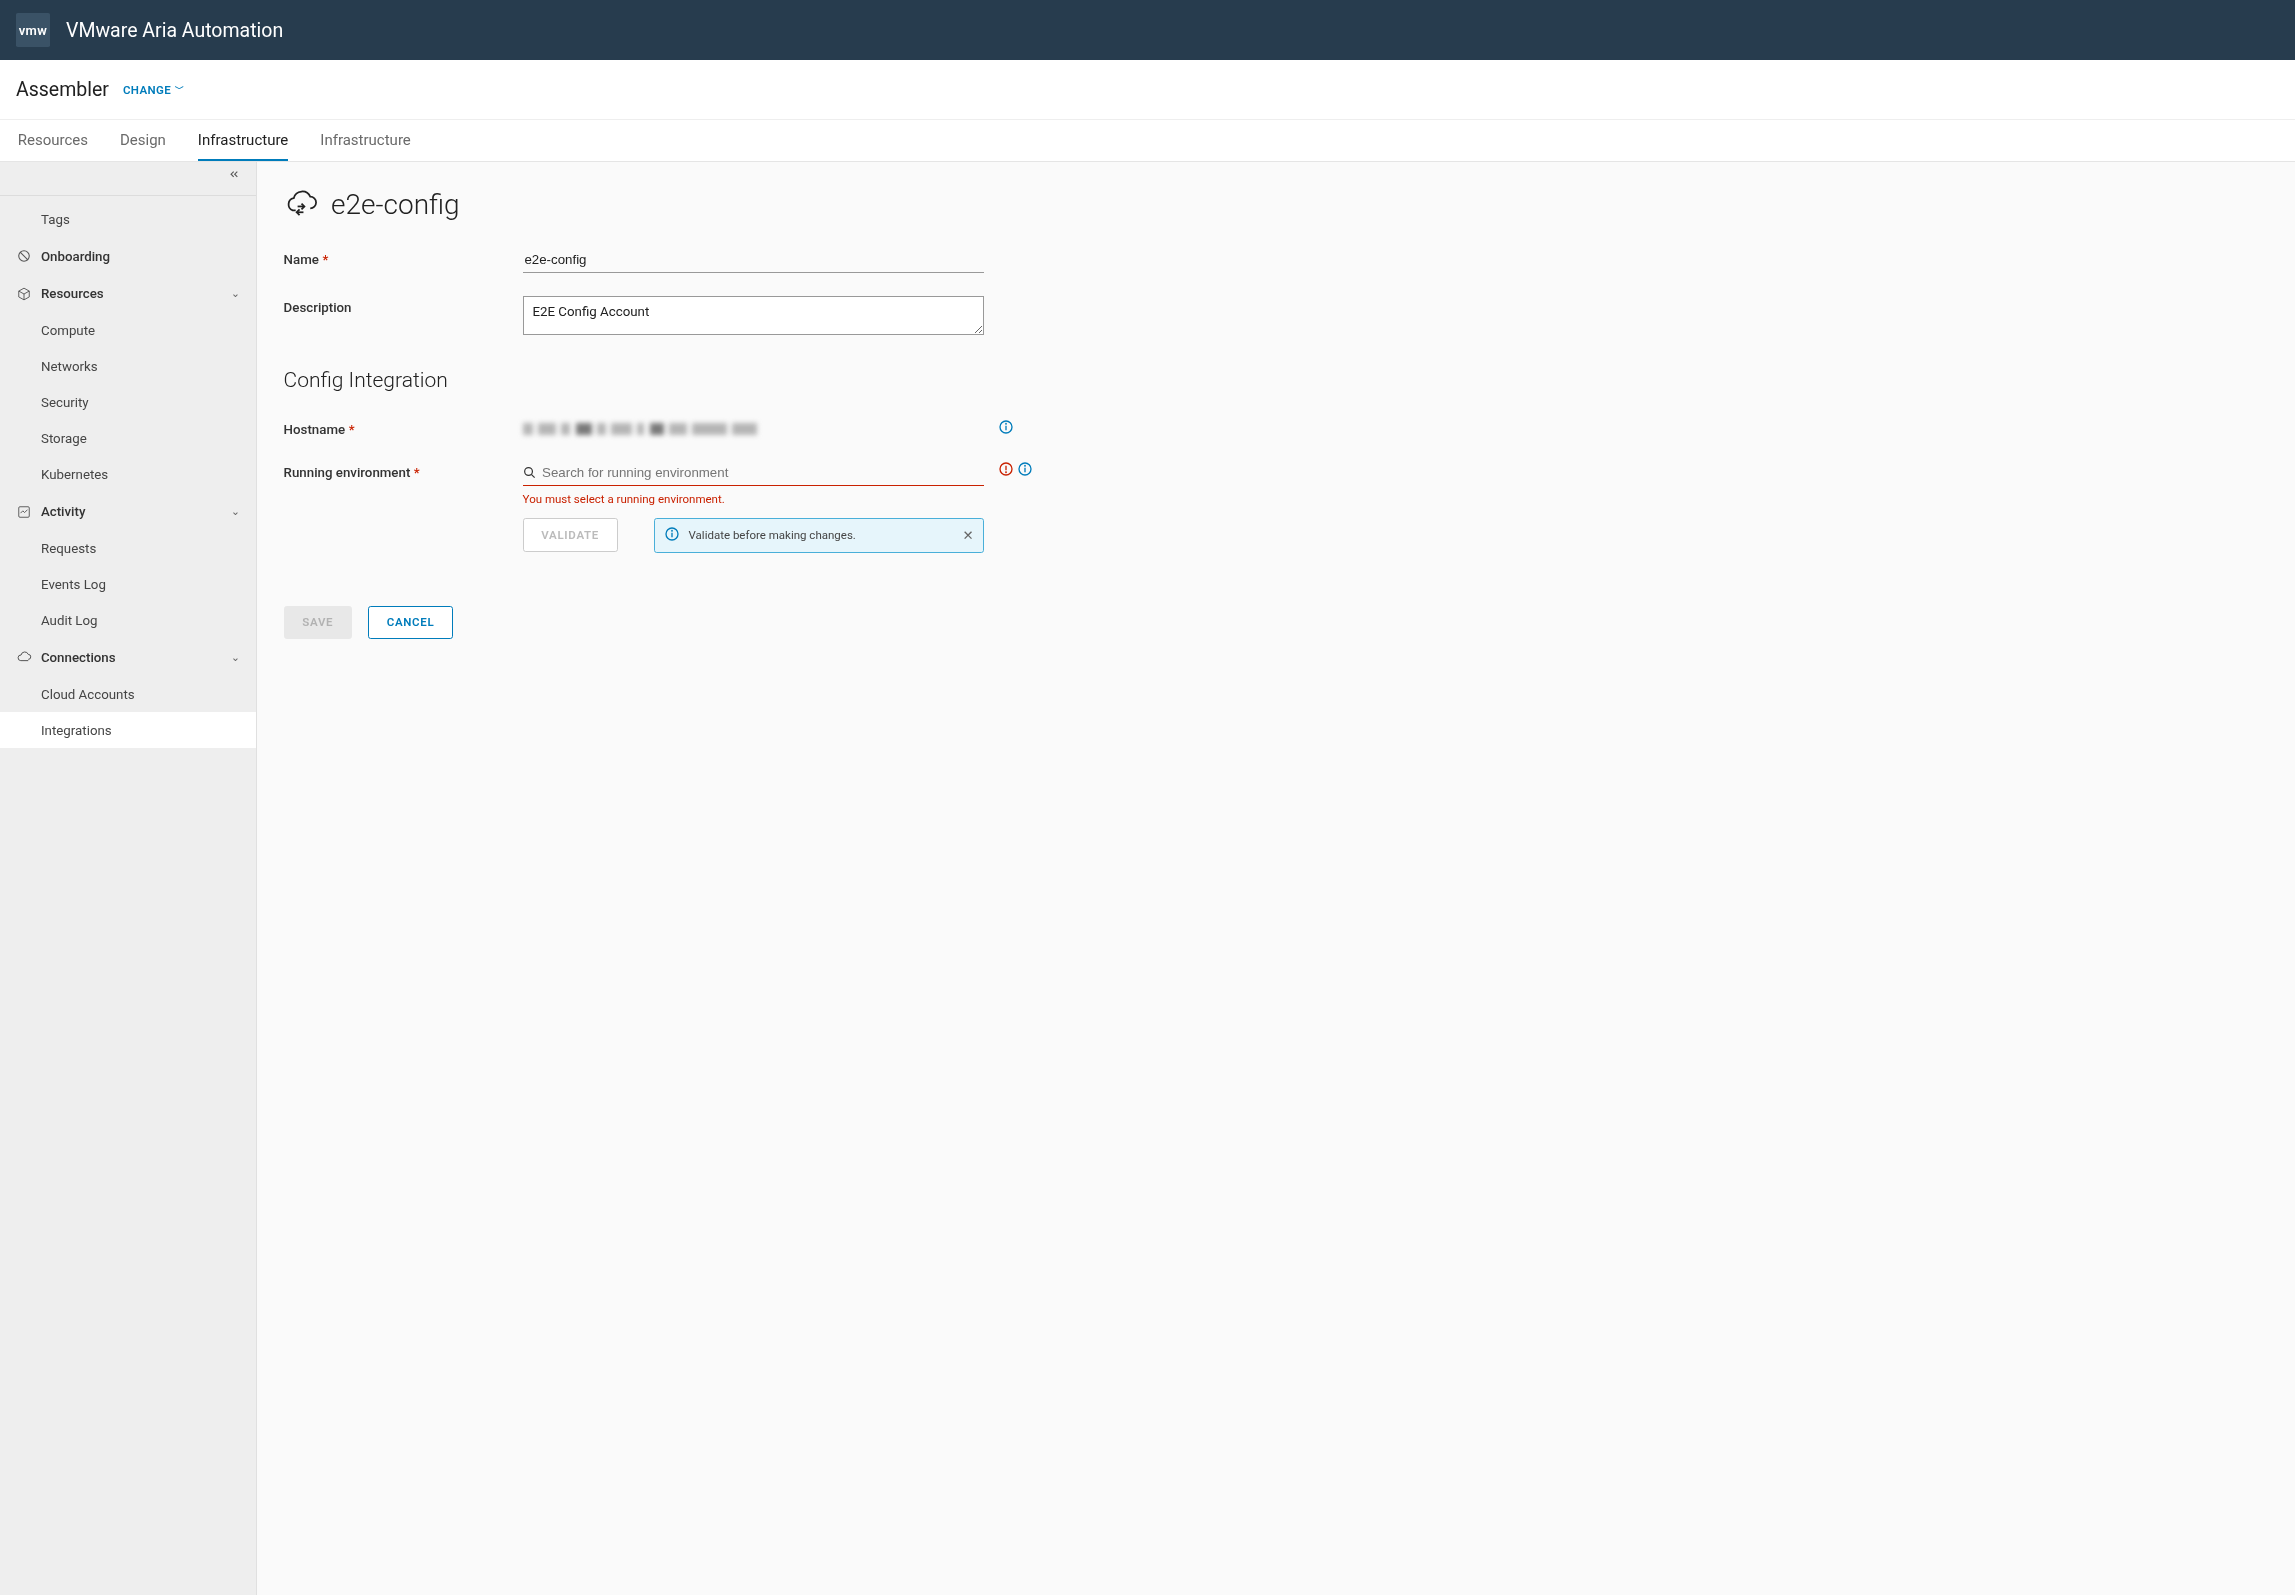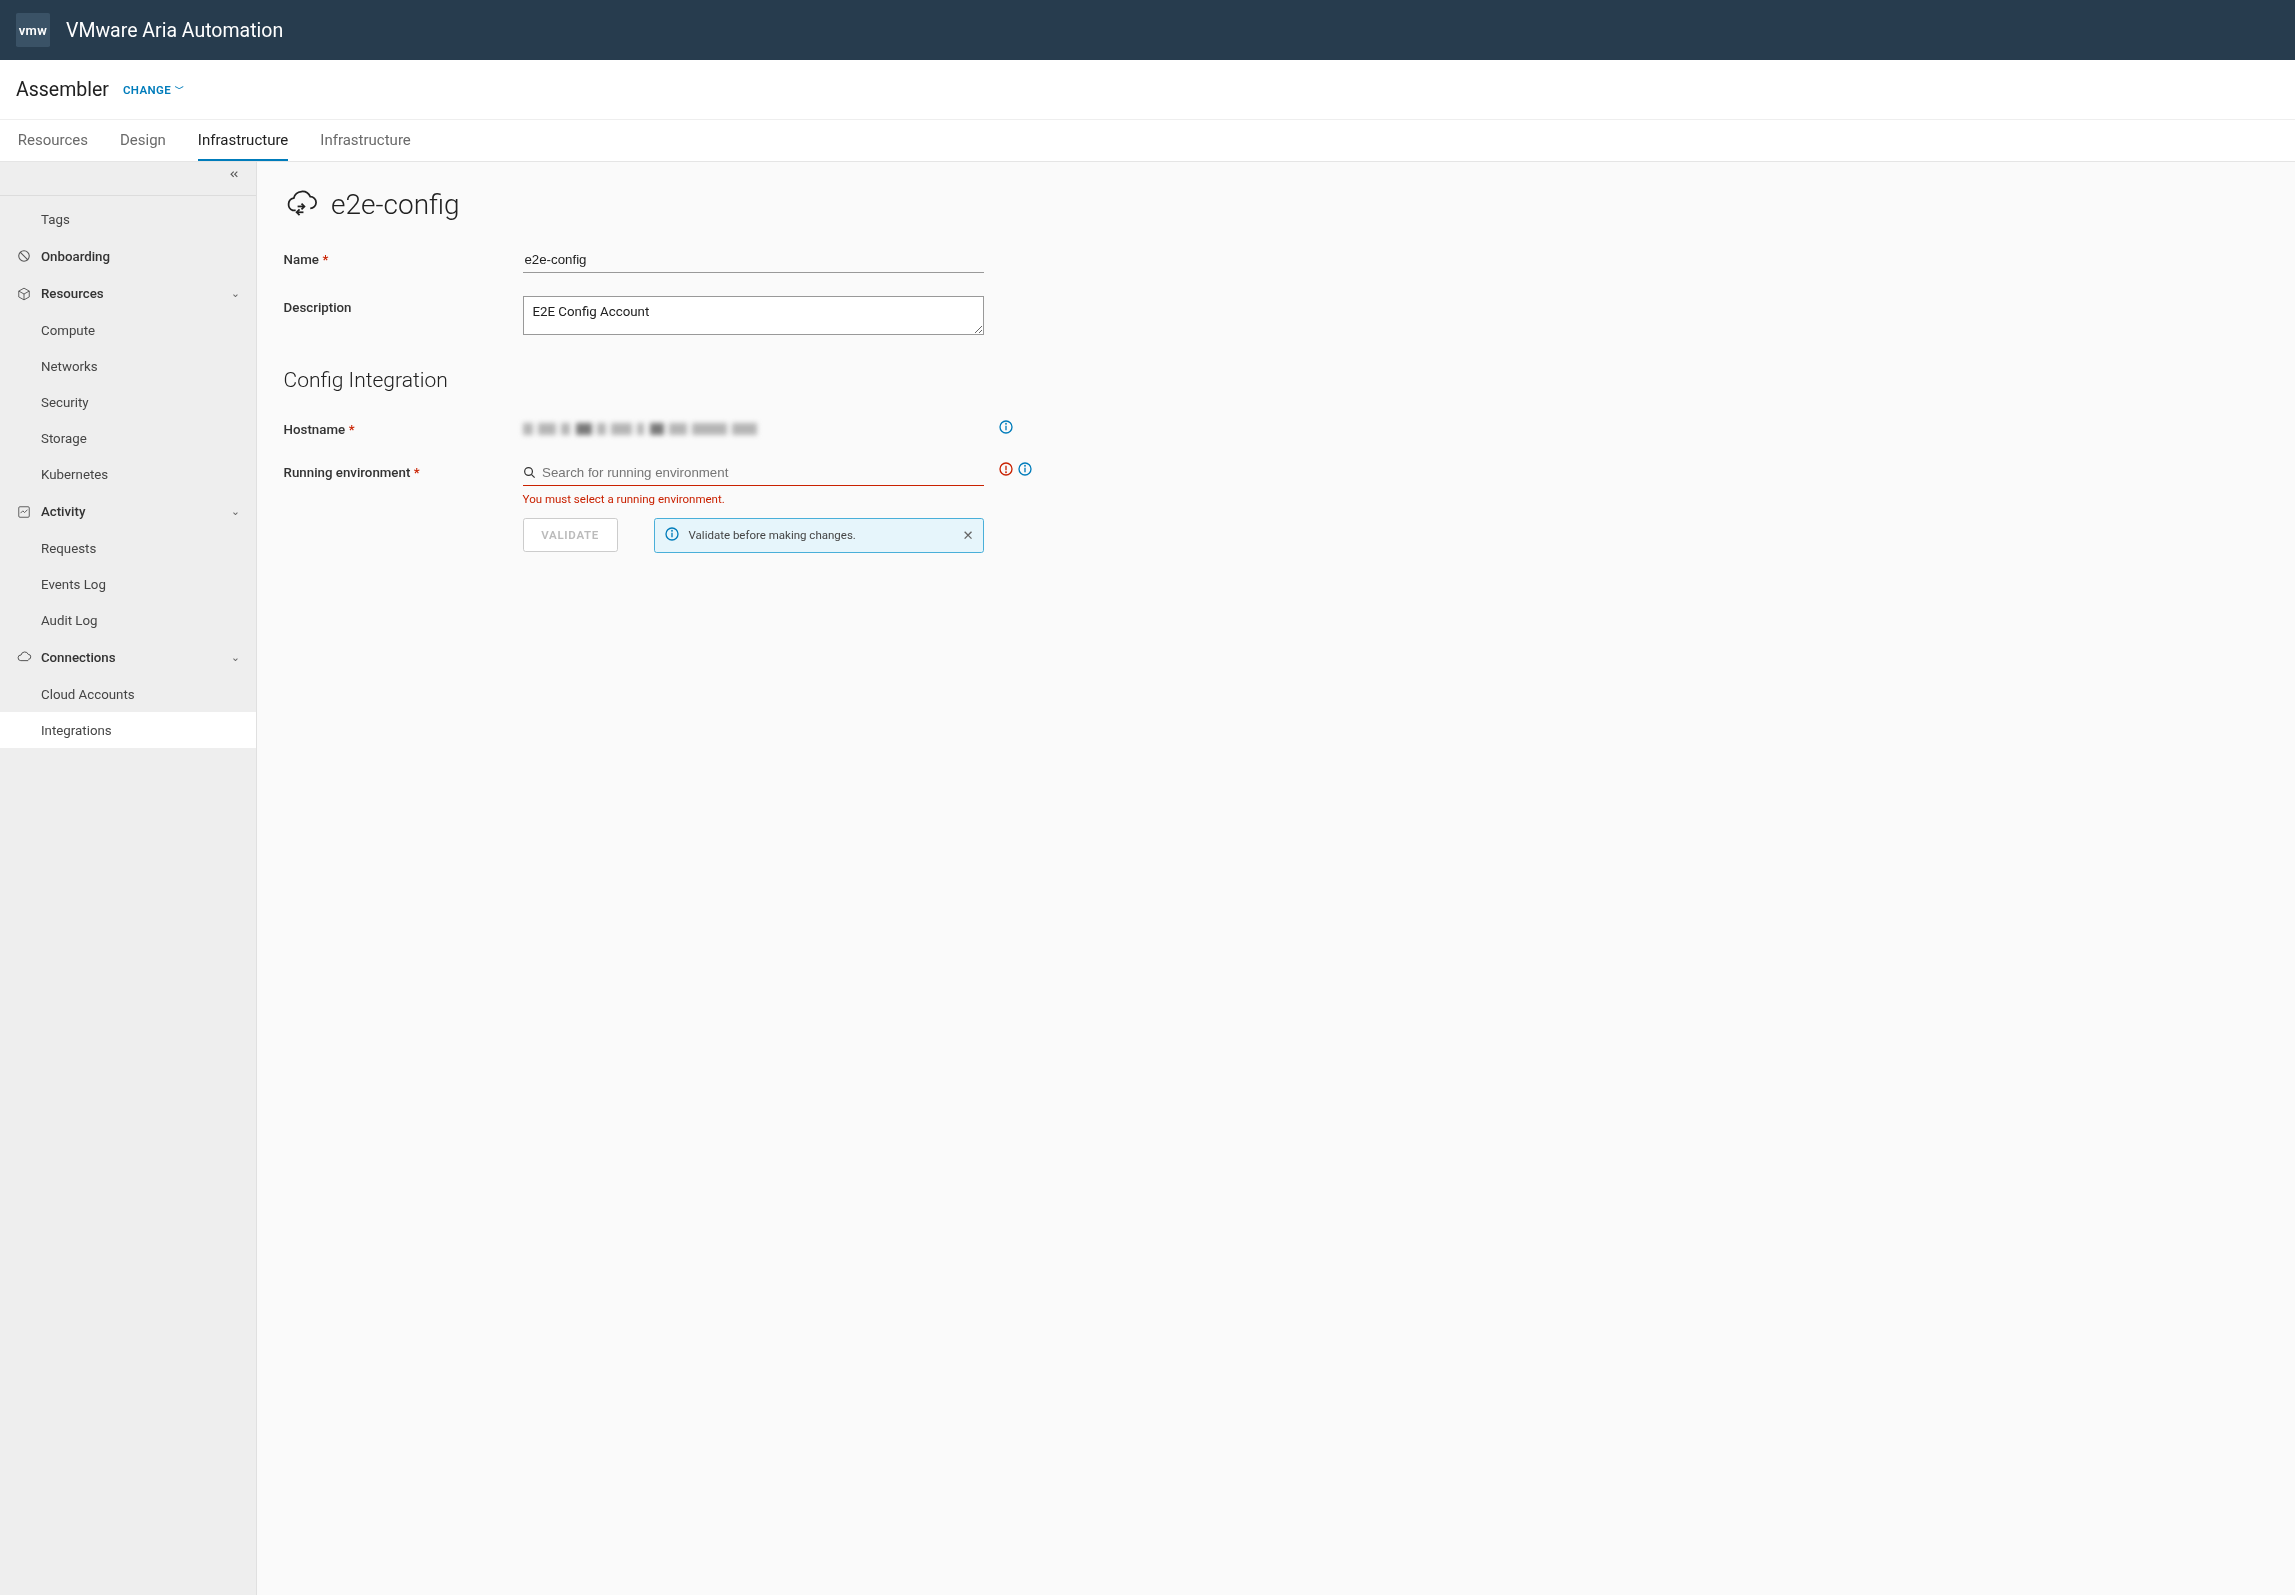--- a/index.html
+++ b/index.html
@@ -552,15 +552,19 @@
         <span class="info-icon-circle">
           <svg width="16" height="16" viewBox="0 0 24 24" fill="none" stroke="#007cbb" stroke-width="2">
               <circle cx="12" cy="12" r="9"></circle>
               <line x1="12" y1="10" x2="12" y2="17"></line>
               <circle cx="12" cy="7" r="0.5" fill="#007cbb"></circle>
             </svg>
         </span>
       </div>
     </div>
 
+    <div class="footer-buttons">
+      <div class="btn disabled">SAVE</div>
+      <div class="btn outline">CANCEL</div>
+    </div>
   </div>
 </div>
 
 
 </body></html>

